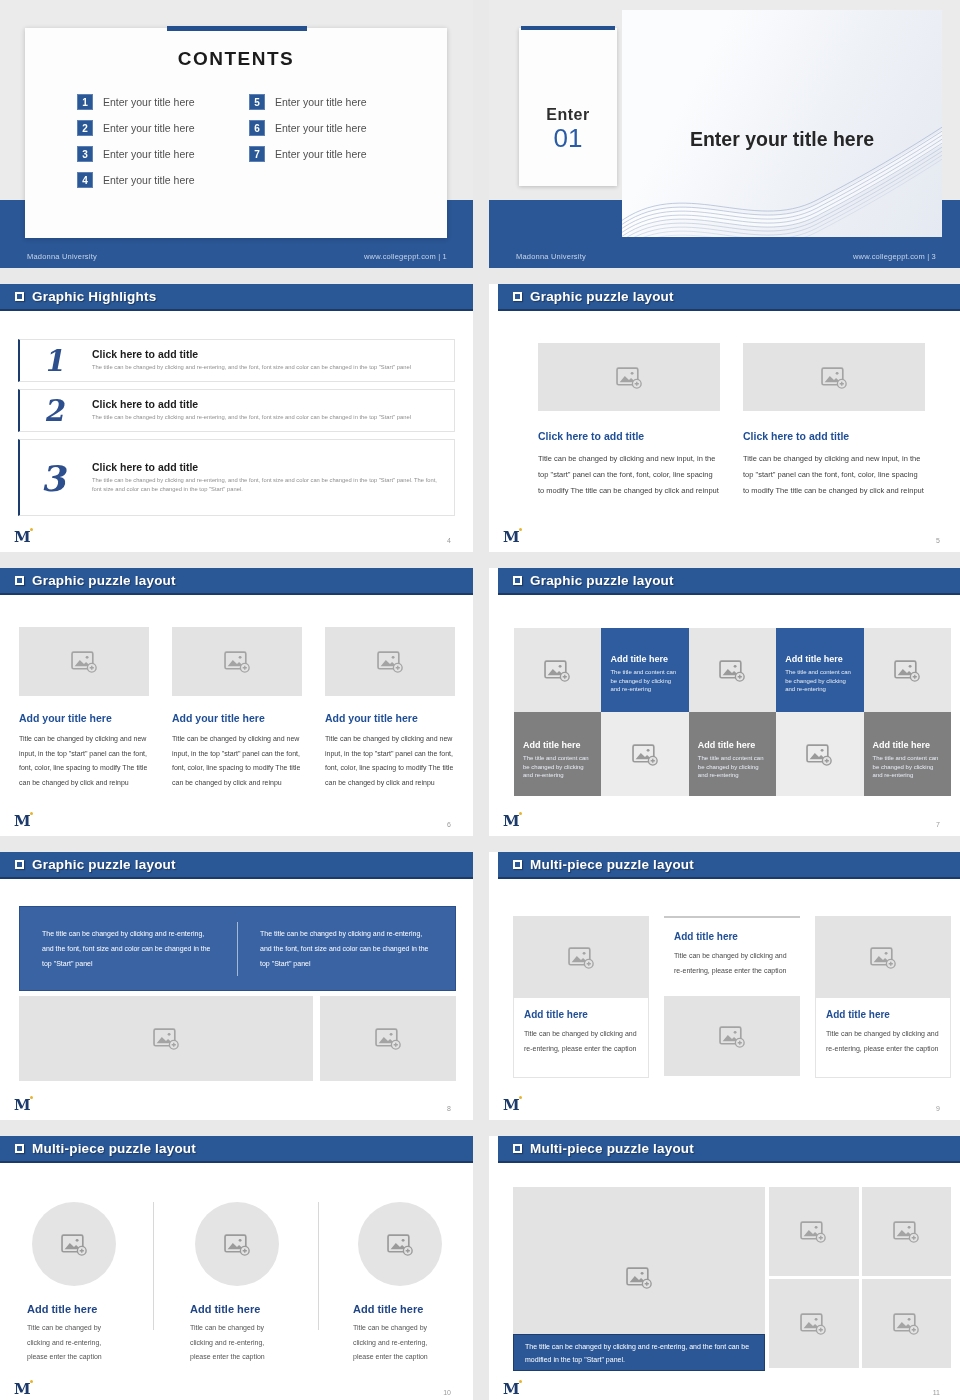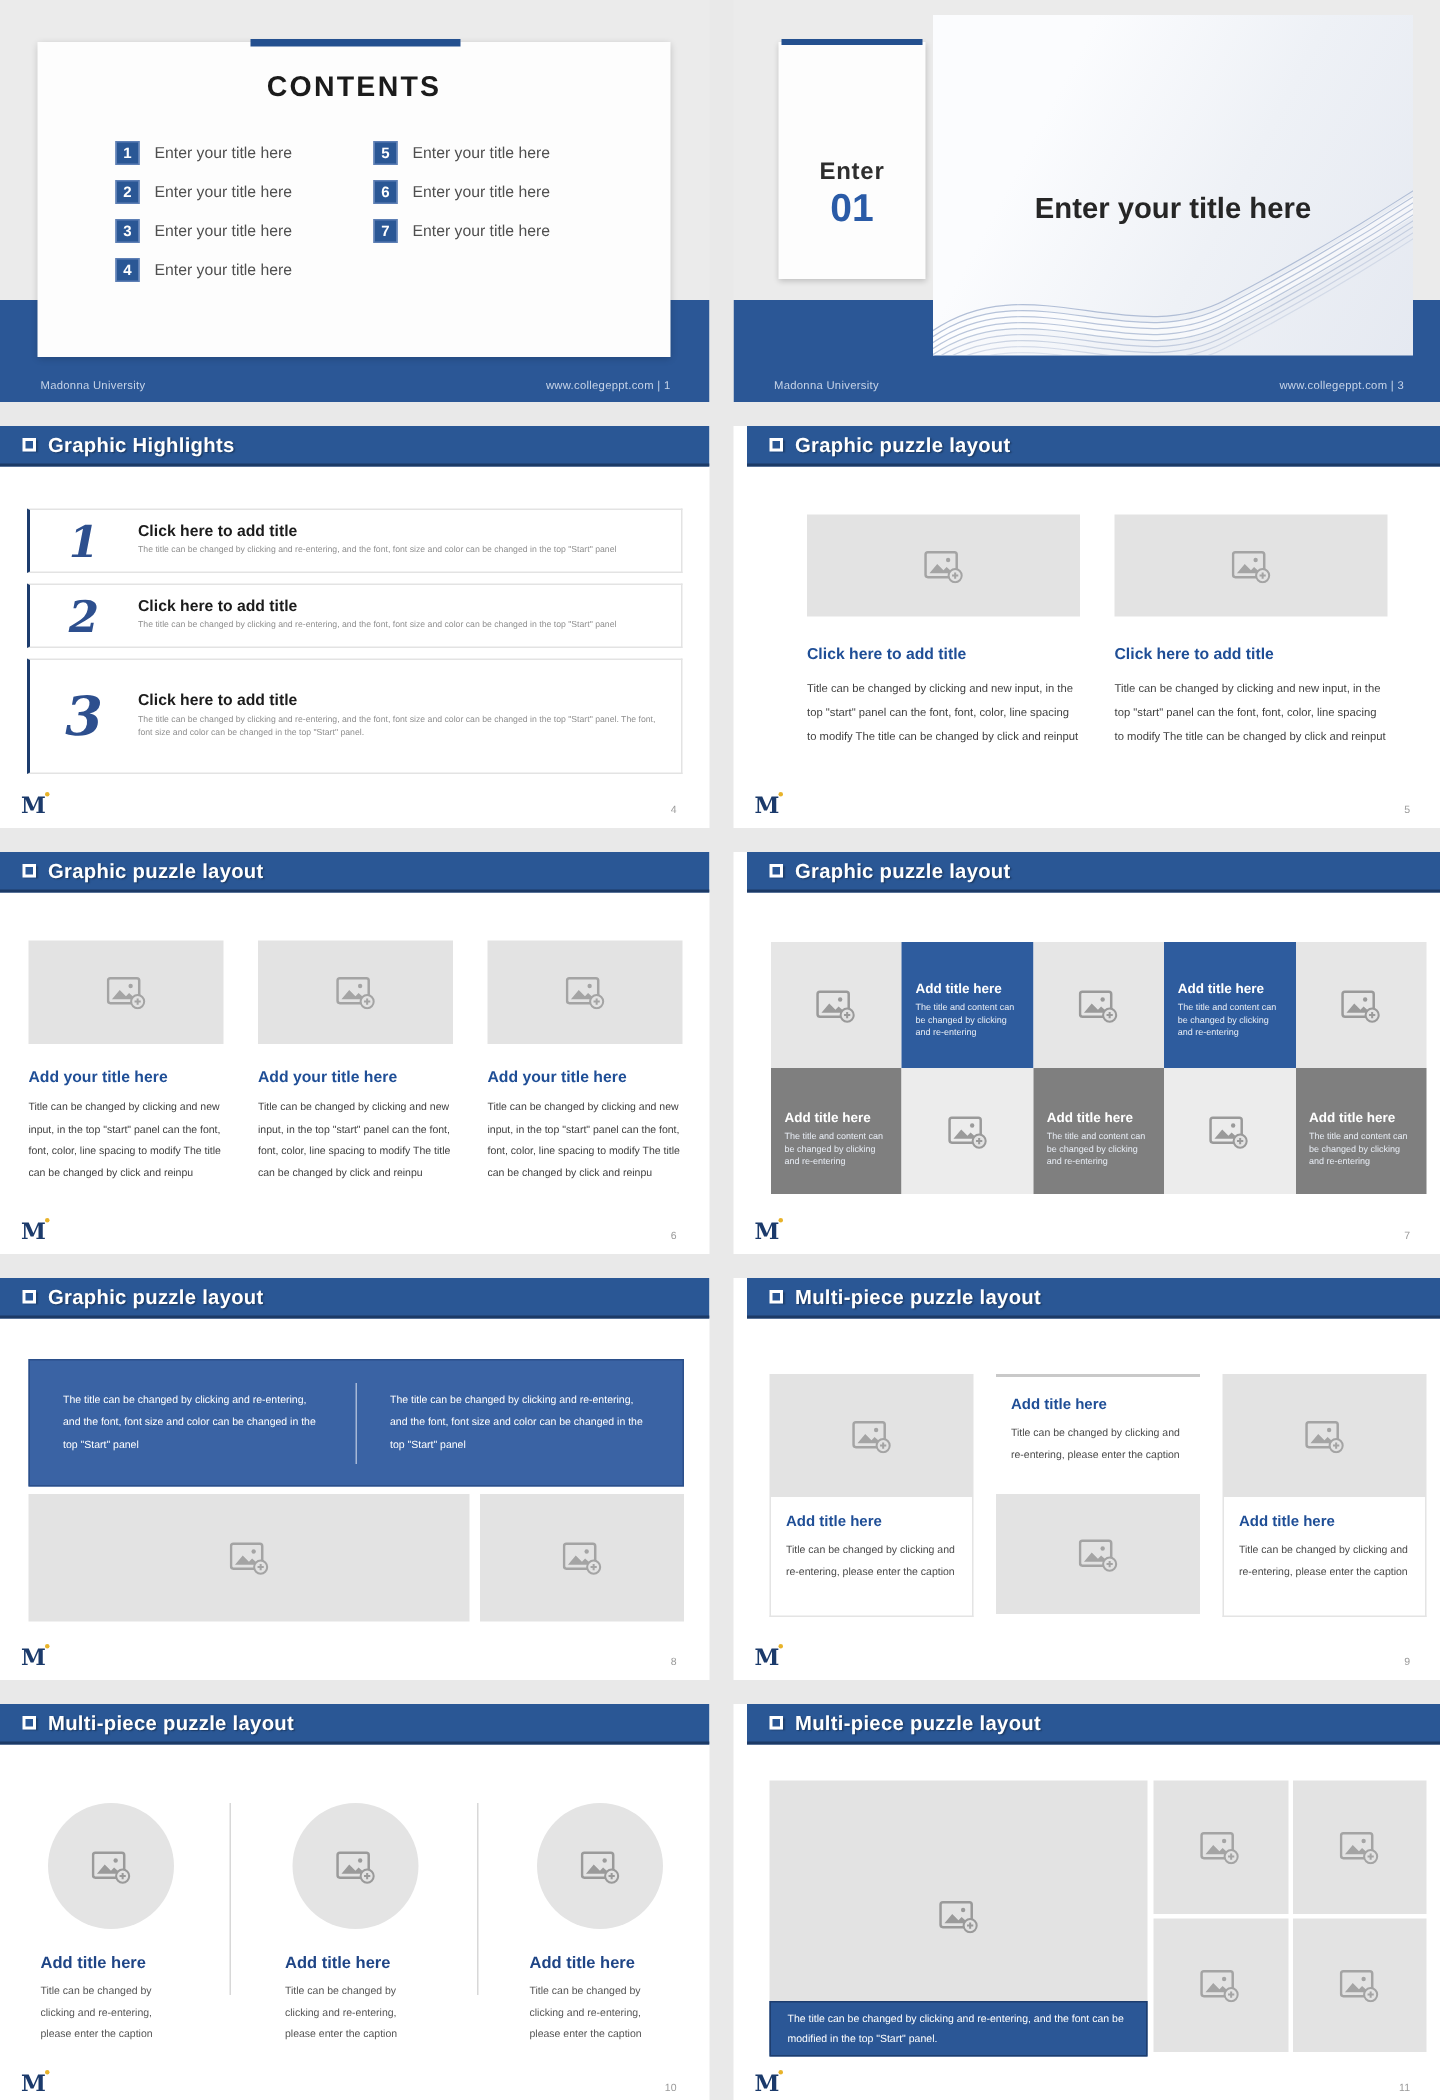--- a/index.html
+++ b/index.html
@@ -16,21 +16,21 @@
   .contents-title { margin-top:20px; text-align:center; font-size:19px; font-weight:bold; letter-spacing:1.5px; color:#1b1b1b; }
   .toc { display:flex; margin:24px 0 0 52px; }
   .toc-col { width:172px; }
   .toc-item { display:flex; align-items:center; margin-bottom:10px; }
   .chip { width:16px; height:16px; background:#2a5795; border:1px solid #5d7fb5; color:#fff; font-size:10px; font-weight:bold; display:flex; align-items:center; justify-content:center; margin-right:10px; }
   .toc-label { font-size:10.5px; color:#4f4f4f; }
 
   .panel { position:absolute; left:30px; top:28px; width:98px; height:158px; background:#fdfdfd; box-shadow:0 1px 4px rgba(0,0,0,.2); text-align:center; z-index:2; }
   .panel-accent { position:absolute; top:26px; left:32px; width:94px; height:4px; background:#24508f; z-index:3; }
   .part-label { margin-top:78px; font-size:16px; font-weight:bold; color:#2e2e2e; letter-spacing:.5px; }
-  .part-num { font-size:26px; font-weight:bold; color:#2a5ba7; line-height:28px; }
+  .part-num { font-size:26px; font-weight:normal; color:#2a5ba7; line-height:28px; }
   .stage { position:absolute; left:133px; top:10px; width:320px; height:227px; background:linear-gradient(118deg,#fbfcfe 25%,#eef1f6 60%,#e5e9f1 100%); z-index:1; }
   .stage-title { position:absolute; top:118px; left:0; width:100%; text-align:center; font-size:19.5px; font-weight:bold; color:#262626; }
   .waves { position:absolute; right:0; bottom:0; }
 
   
   .s-header { height:27px; background:#2a5795; border-bottom:2px solid #1c3a66; display:flex; align-items:center; padding-left:15px; color:#fff; font-size:13.5px; font-weight:bold; text-shadow:1px 1px 1px rgba(0,0,0,.35); letter-spacing:.2px; }
   .inset .s-header { margin-left:9px; }
   .sq { display:inline-block; width:9px; height:9px; border:2px solid #fff; margin-right:8px; box-shadow:1px 1px 1px rgba(0,0,0,.3); }
   .logo { position:absolute; left:14px; bottom:6px; font-family:"DejaVu Serif", serif; font-weight:bold; font-size:15px; color:#1b3a6b; }
   .logo::after { content:""; position:absolute; top:0; right:-2px; width:3px; height:3px; background:#e8b32a; border-radius:50%; }

